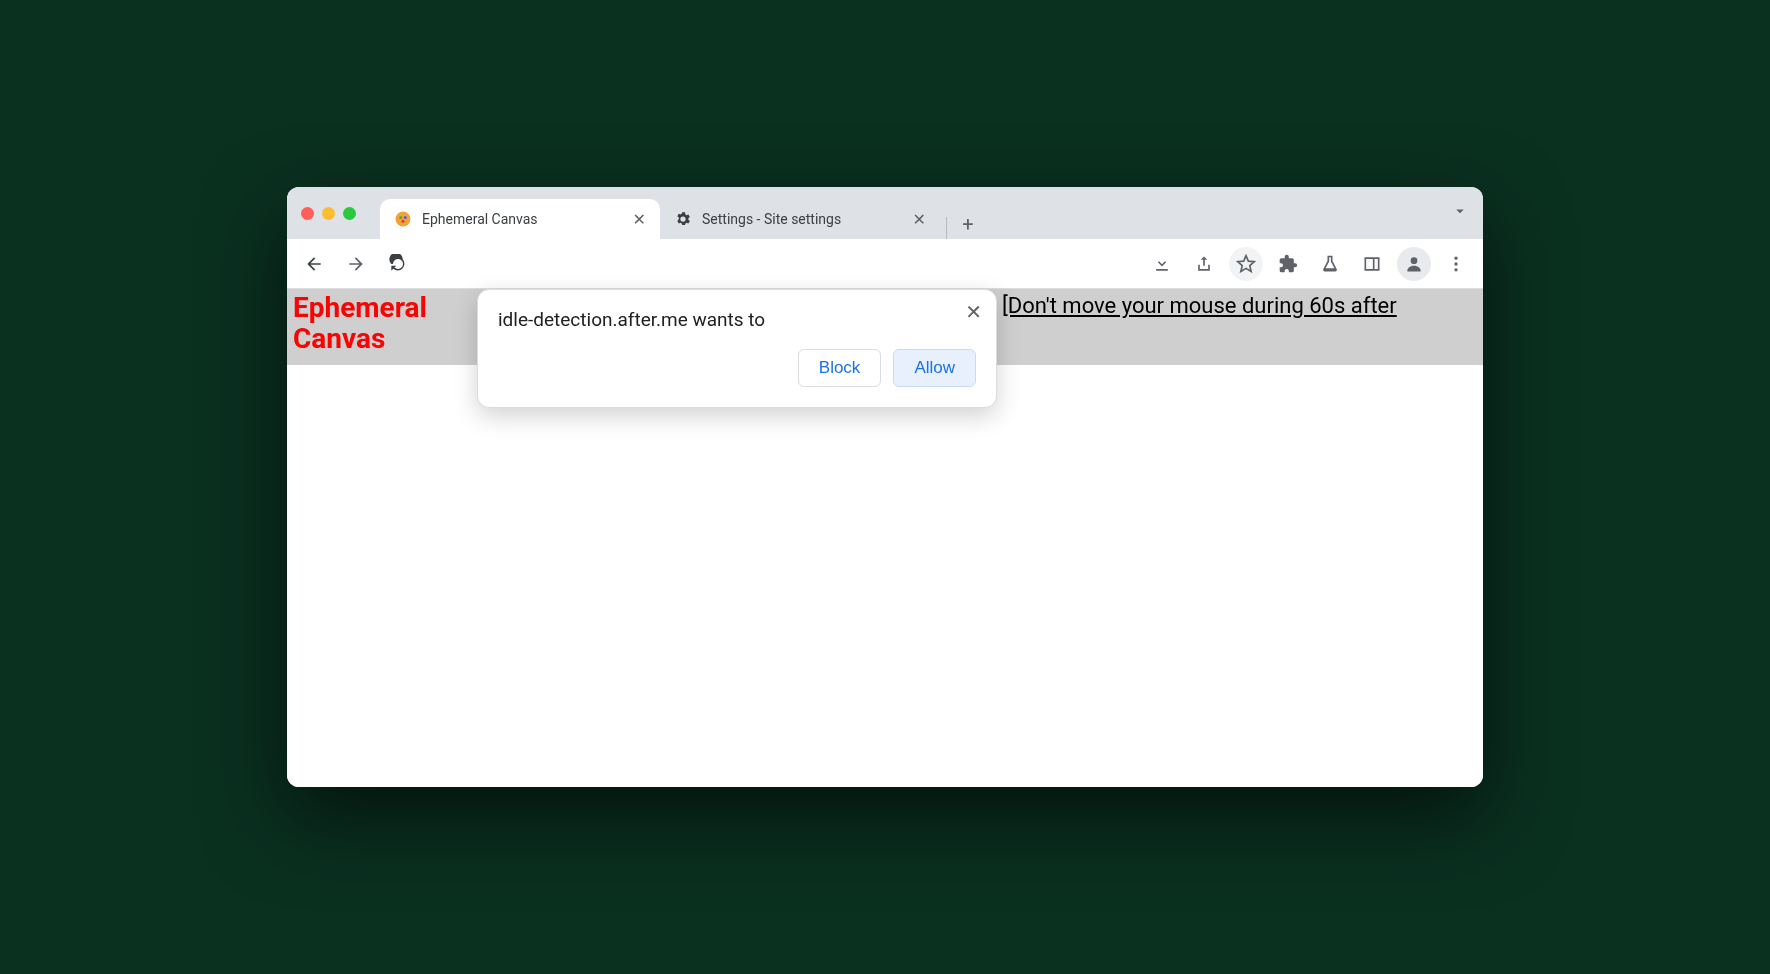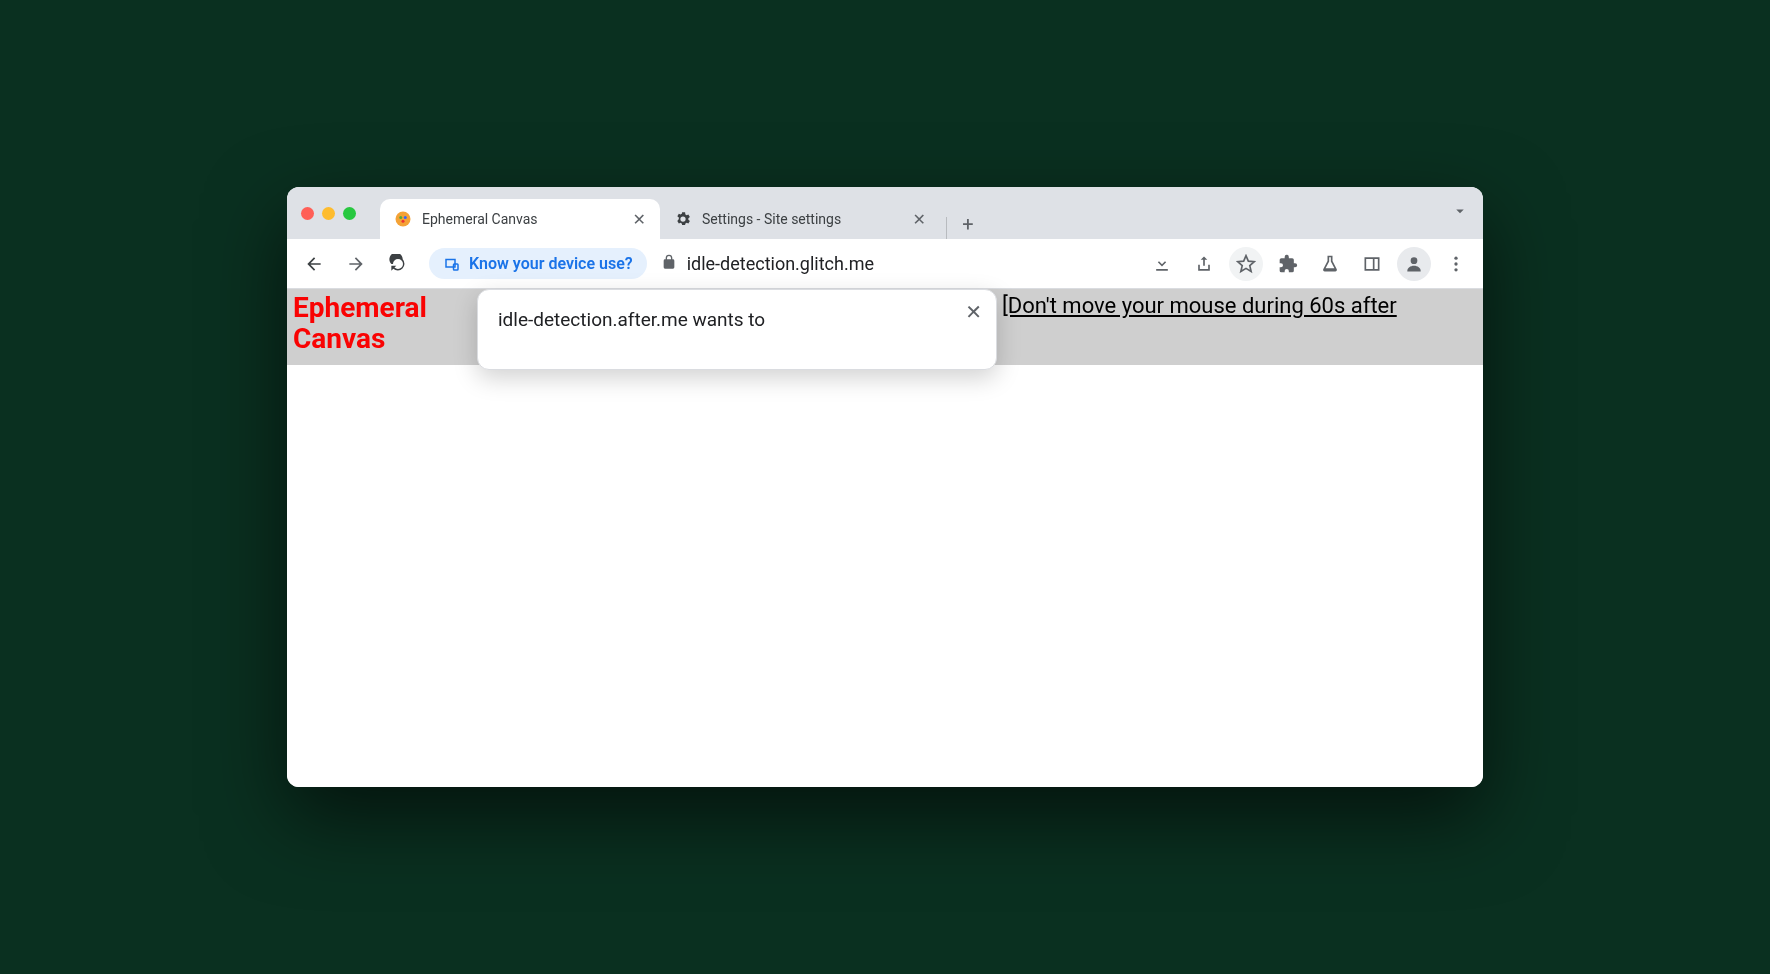--- a/index.html
+++ b/index.html
@@ -213,35 +213,20 @@
       <svg width="20" height="20" viewBox="0 0 24 24" fill="#bdbdbd">
           <path d="M4 13h12.17l-5.59 5.59L12 20l8-8-8-8-1.41 1.41L16.17 11H4z"></path>
         </svg>
     </div>
     <div class="navbtn enabled">
       <svg width="20" height="20" viewBox="0 0 24 24">
           <path d="M17.65 6.35A8 8 0 104 12h2a6 6 0 116 6 5.87 5.87 0 01-4.24-1.76L10 14H4v6l2.35-2.35A8 8 0 0017.65 6.35z"></path>
         </svg>
     </div>
 
-    <div class="addr">
-      <span class="chip">
-        <svg width="18" height="18" viewBox="0 0 24 24" fill="#1a73e8">
-            <path d="M4 6h12v10H4z" fill="none" stroke="#1a73e8" stroke-width="2"></path>
-            <rect x="14" y="12" width="6" height="8" rx="1" fill="none" stroke="#1a73e8" stroke-width="2"></rect>
-          </svg>
-        <span>Know your device use?</span>
-      </span>
-      <span class="lock">
-        <svg width="16" height="16" viewBox="0 0 24 24">
-            <path d="M18 8h-1V6a5 5 0 00-10 0v2H6a2 2 0 00-2 2v10a2 2 0 002 2h12a2 2 0 002-2V10a2 2 0 00-2-2zM9 6a3 3 0 016 0v2H9z"></path>
-          </svg>
-      </span>
-      <span class="url">idle-detection.glitch.me</span>
-    </div>
 
     <div class="toolbar-spacer"></div>
 
     <div class="icon-btn">
       <svg viewBox="0 0 24 24">
           <path d="M5 18h14v2H5zM12 4v8.17l3.59-3.58L17 10l-5 5-5-5 1.41-1.41L12 12.17V4z"></path>
         </svg>
     </div>
     <div class="icon-btn">
       <svg viewBox="0 0 24 24">
@@ -285,16 +270,20 @@
 
   <div class="content">
     <div class="page-header">
       <div class="page-title">Ephemeral Canvas</div>
       <div class="page-desc">[Don't move your mouse during 60s after</div>
     </div>
 
     <div class="perm-popup">
       <div class="perm-close">✕</div>
       <div class="perm-title">idle-detection.after.me wants to</div>
+      <div class="perm-actions">
+        <button class="pbtn">Block</button>
+        <button class="pbtn primary">Allow</button>
+      </div>
     </div>
   </div>
 
 </div>
 
 </body></html>

